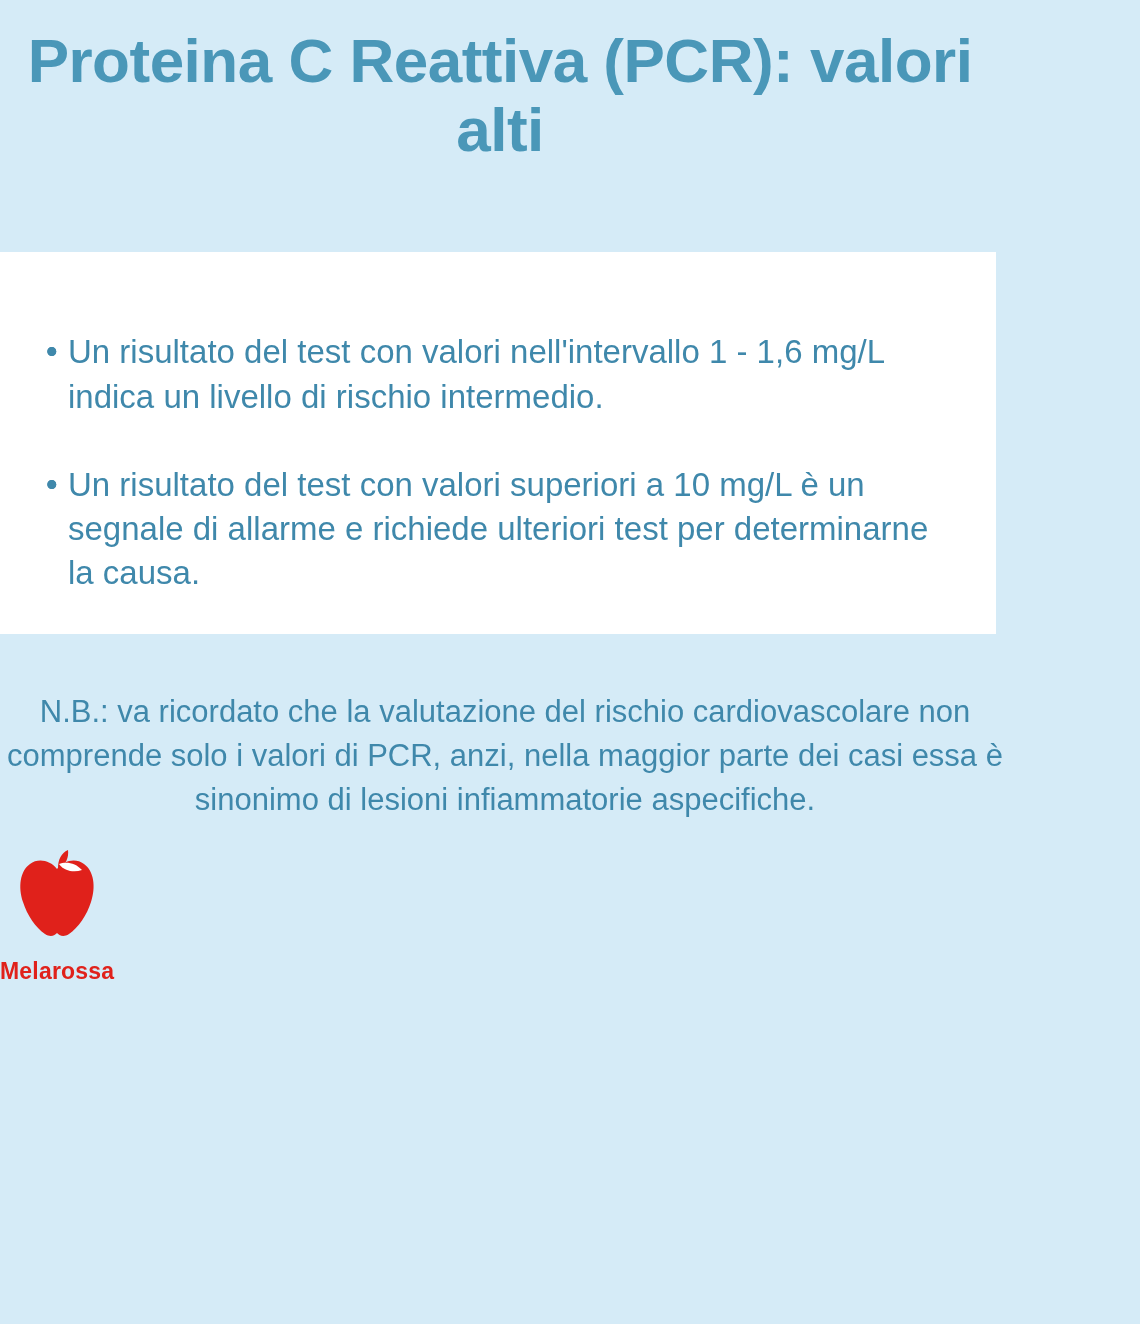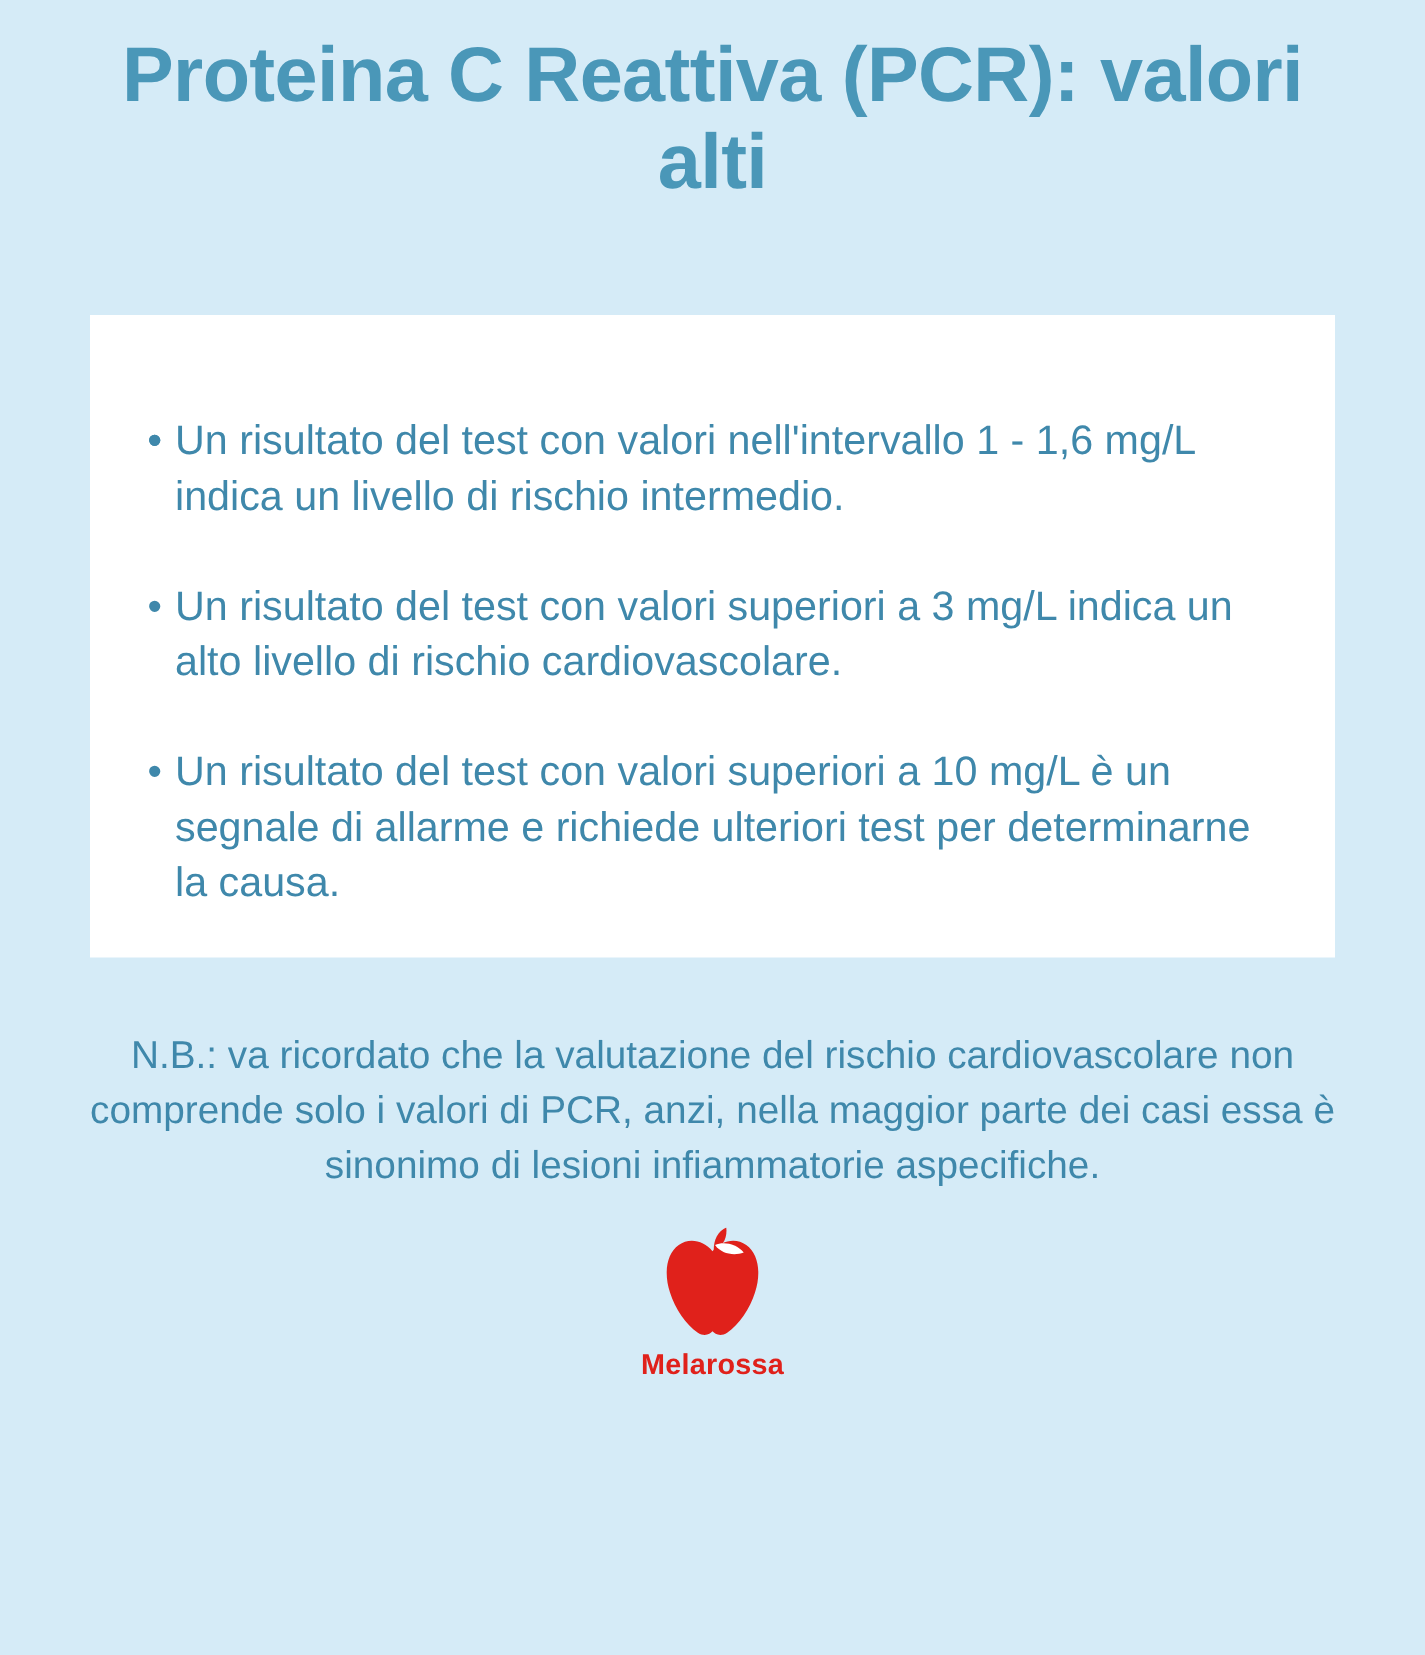--- a/index.html
+++ b/index.html
@@ -14,21 +14,21 @@
     overflow: hidden;
   }
   .page {
     position: relative;
     width: 1140px;
     height: 1324px;
     background: #d5ebf7;
     box-sizing: border-box;
     display: flex;
     flex-direction: column;
-    align-items: center;
+    align-items: flex-start;
   }
   .title {
     width: 1000px;
     margin-top: 26px;
     text-align: center;
     color: #4a97b8;
     font-size: 62px;
     line-height: 1.12;
     font-weight: bold;
     letter-spacing: -0.5px;
@@ -77,21 +77,21 @@
     display: flex;
     flex-direction: column;
     align-items: center;
   }
   .brand-logo {
     width: 86px;
     height: 92px;
     display: block;
   }
   .brand-name {
-    margin-top: 4px;
+    margin-top: 16px;
     color: #e0211b;
     font-size: 23px;
     font-weight: bold;
     letter-spacing: 0.2px;
   }
 </style>
 </head>
 <body>
 
 <div class="page">
@@ -102,21 +102,20 @@
     <ul class="bullet-list">
       <li class="bullet-item">
         <span class="bullet-dot">•</span>
       </li>
       <li class="bullet-item">
         <span class="bullet-dot">•</span>
         <span>Un risultato del test con valori nell'intervallo 1 - 1,6 mg/L indica un livello di rischio intermedio.</span>
       </li>
       <li class="bullet-item">
         <span class="bullet-dot">•</span>
-        <span>Un risultato del test con valori superiori a 3 mg/L indica un alto livello di rischio cardiovascolare.</span>
       </li>
       <li class="bullet-item">
         <span class="bullet-dot">•</span>
         <span>Un risultato del test con valori superiori a 10 mg/L è un segnale di allarme e richiede ulteriori test per determinarne la causa.</span>
       </li>
     </ul>
   </div>
 
   <div class="note">N.B.: va ricordato che la valutazione del rischio cardiovascolare non comprende solo i valori di PCR, anzi, nella maggior parte dei casi essa è sinonimo di lesioni infiammatorie aspecifiche.</div>
 

